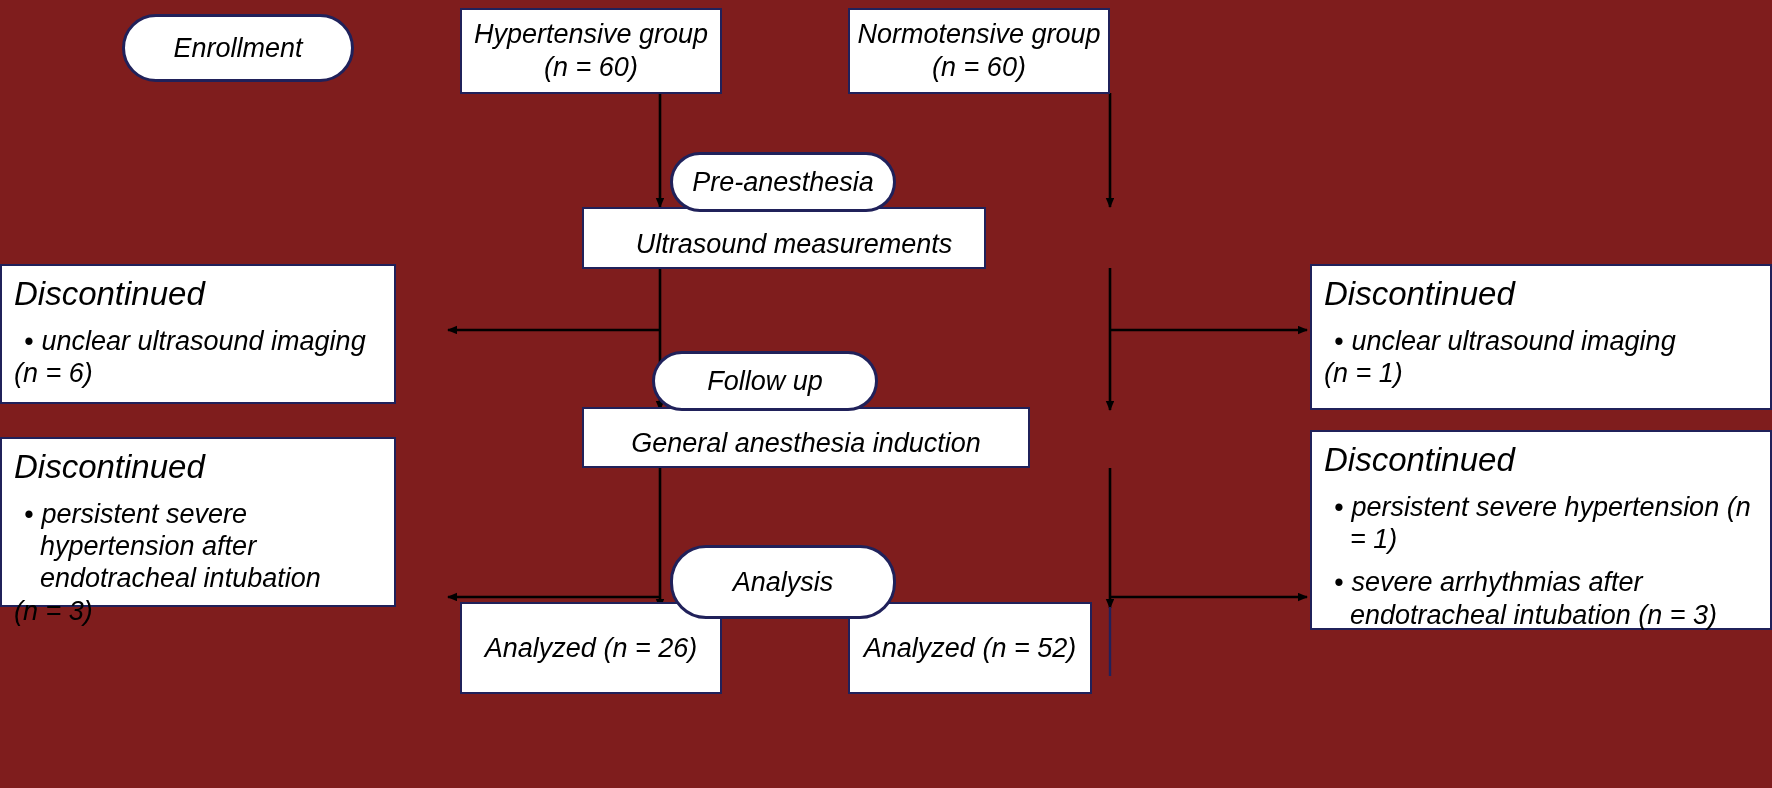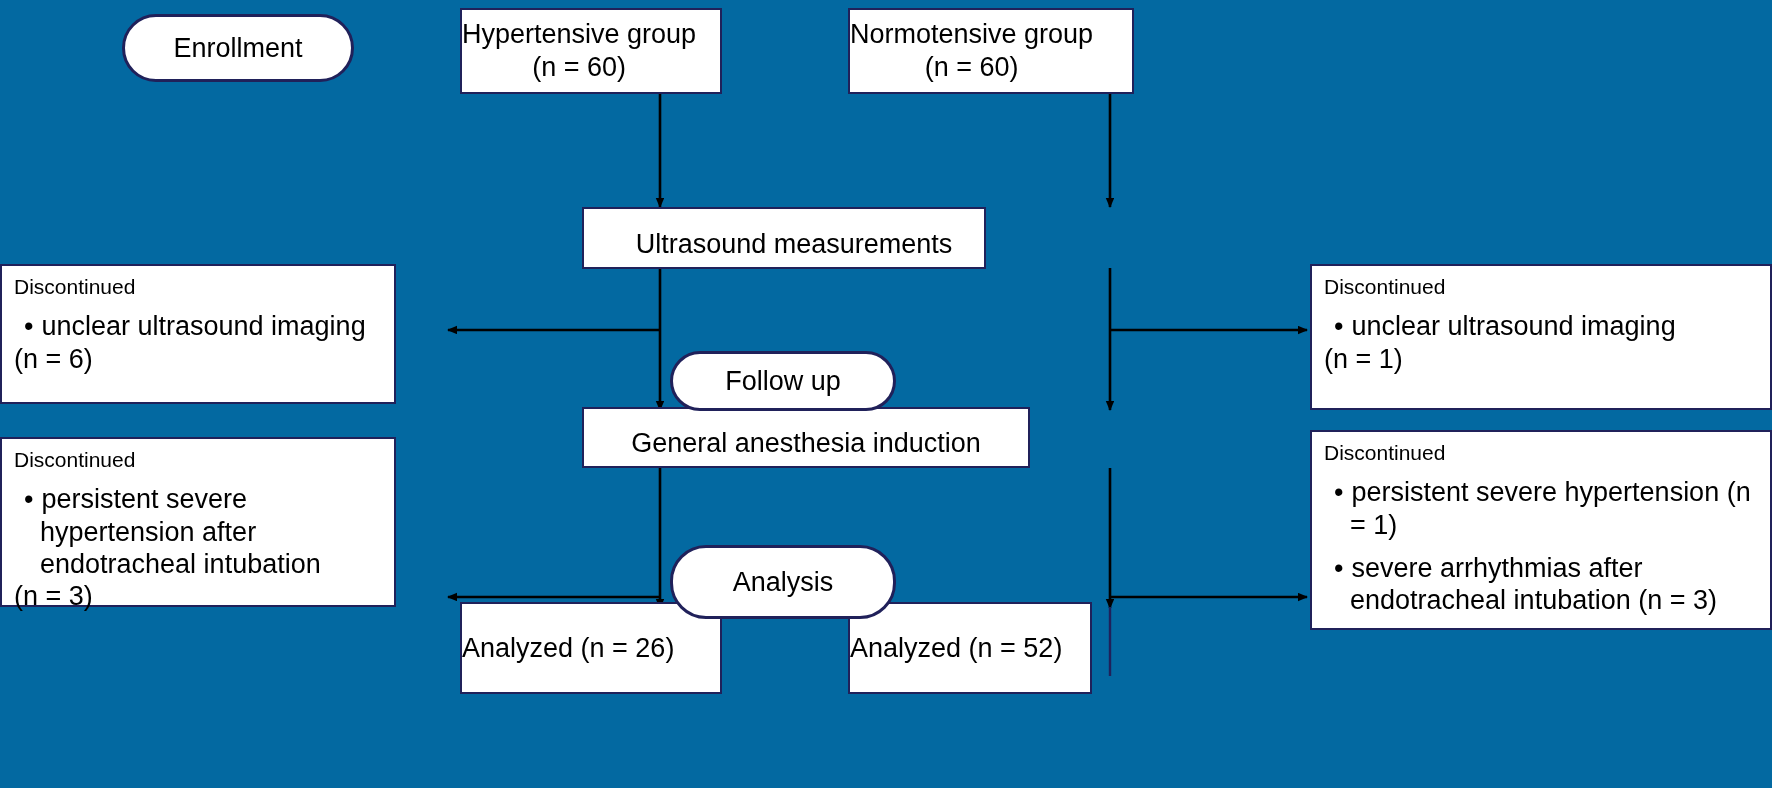--- a/index.html
+++ b/index.html
@@ -8,22 +8,23 @@
     background: #ffffff;
   }
   body {
     font-family: "Liberation Sans", sans-serif;
     color: #000000;
   }
   #canvas {
     position: relative;
     width: 1772px;
     height: 788px;
-    background: #0369a1;
+    background: #7f1d1d;
     overflow: hidden;
+    font-style: italic;
   }
   svg.lines {
     position: absolute;
     left: 0;
     top: 0;
     width: 1772px;
     height: 788px;
     pointer-events: none;
   }
   .node {
@@ -39,21 +40,21 @@
     border-radius: 36px;
     border: 3px solid #20215a;
     display: flex;
     align-items: center;
     justify-content: center;
     z-index: 5;
   }
   .centered {
     display: flex;
     align-items: center;
-    justify-content: flex-start;
+    justify-content: center;
     text-align: center;
   }
   .txt {
     font-size: 27px;
     line-height: 1.22;
     white-space: pre-line;
   }
   .stage .txt {
     font-size: 27px;
   }
@@ -61,21 +62,21 @@
     display: flex;
     align-items: flex-end;
     justify-content: center;
     padding-bottom: 6px;
   }
   .disc {
     padding: 8px 10px 8px 12px;
     z-index: 4;
   }
   .disc-title {
-    font-size: 21px;
+    font-size: 33px;
     line-height: 1.2;
   }
   .disc-list {
     margin: 0;
     padding: 0;
     list-style: none;
   }
   .disc-list li {
     font-size: 27px;
     line-height: 1.2;
@@ -132,35 +133,38 @@
 
   <div class="node stage" style="left:122px; top:14px; width:232px; height:68px;">
     <span class="txt">Enrollment</span>
   </div>
 
   <div class="node rect centered" style="left:460px; top:8px; width:262px; height:86px;">
     <span class="txt">Hypertensive group
 (n = 60)</span>
   </div>
 
-  <div class="node rect centered" style="left:848px; top:8px; width:286px; height:86px;">
+  <div class="node rect centered" style="left:848px; top:8px; width:262px; height:86px;">
     <span class="txt">Normotensive group
 (n = 60)</span>
   </div>
 
   <div class="node rect banner" style="left:582px; top:207px; width:404px; height:62px;padding-left:20px;">
     <span class="txt">Ultrasound measurements</span>
   </div>
 
+  <div class="node stage" style="left:670px; top:152px; width:226px; height:60px;">
+    <span class="txt">Pre-anesthesia</span>
+  </div>
 
   <div class="node rect banner" style="left:582px; top:407px; width:448px; height:61px;">
     <span class="txt">General anesthesia induction</span>
   </div>
 
-  <div class="node stage" style="left:670px; top:351px; width:226px; height:60px;">
+  <div class="node stage" style="left:652px; top:351px; width:226px; height:60px;">
     <span class="txt">Follow up</span>
   </div>
 
   <div class="node stage" style="left:670px; top:545px; width:226px; height:74px;">
     <span class="txt">Analysis</span>
   </div>
 
   <div class="node rect disc" style="left:0px; top:264px; width:396px; height:140px;">
     <div class="disc-title">Discontinued</div>
     <ul class="disc-list">

